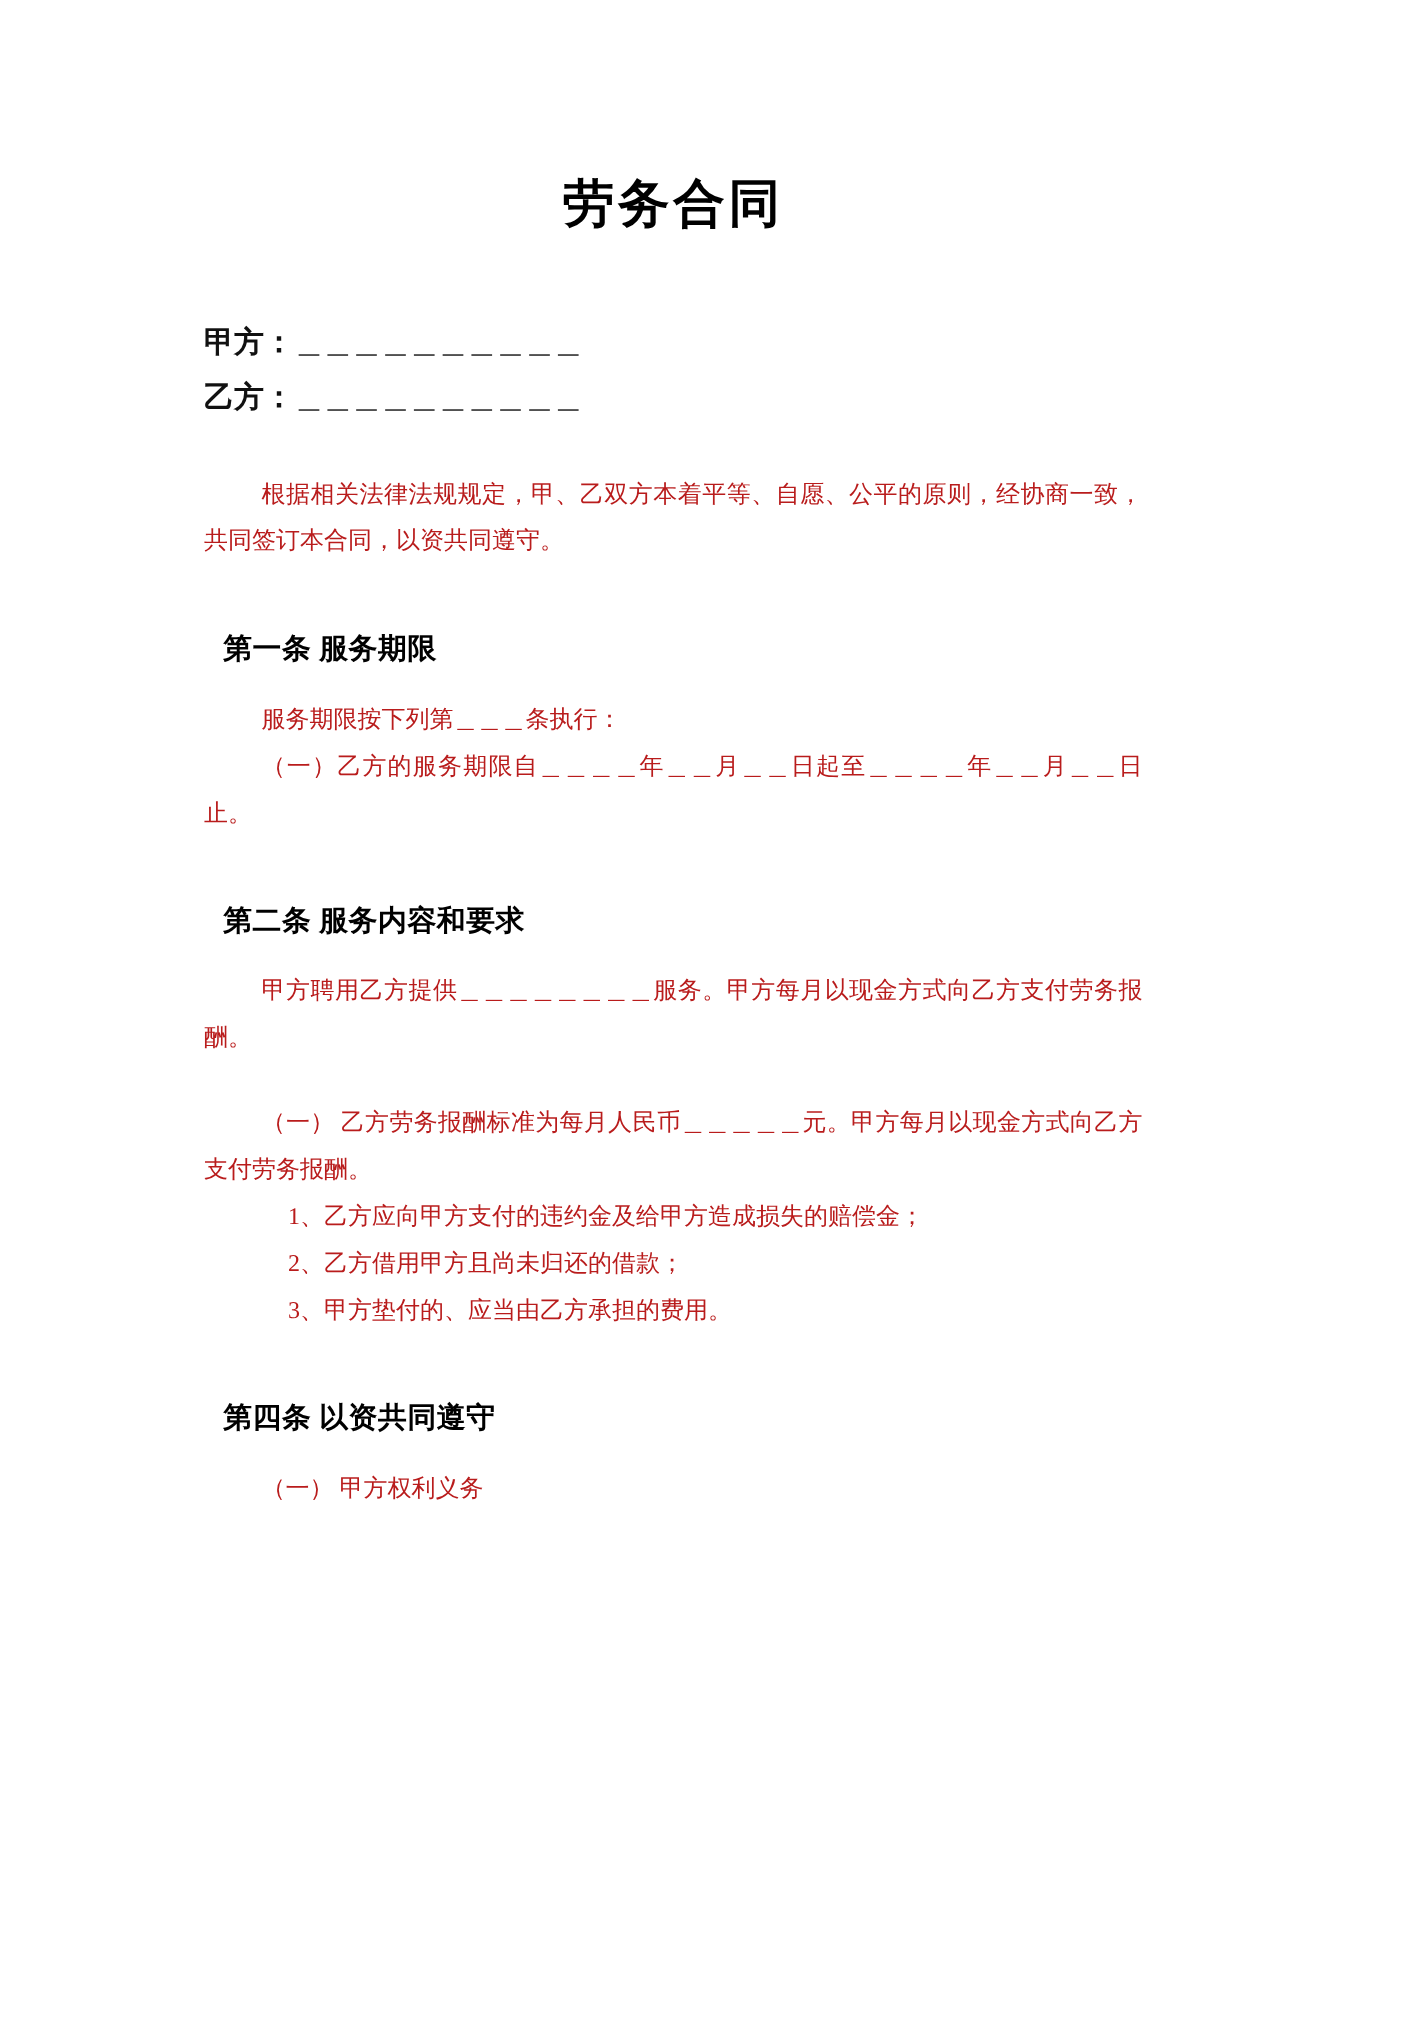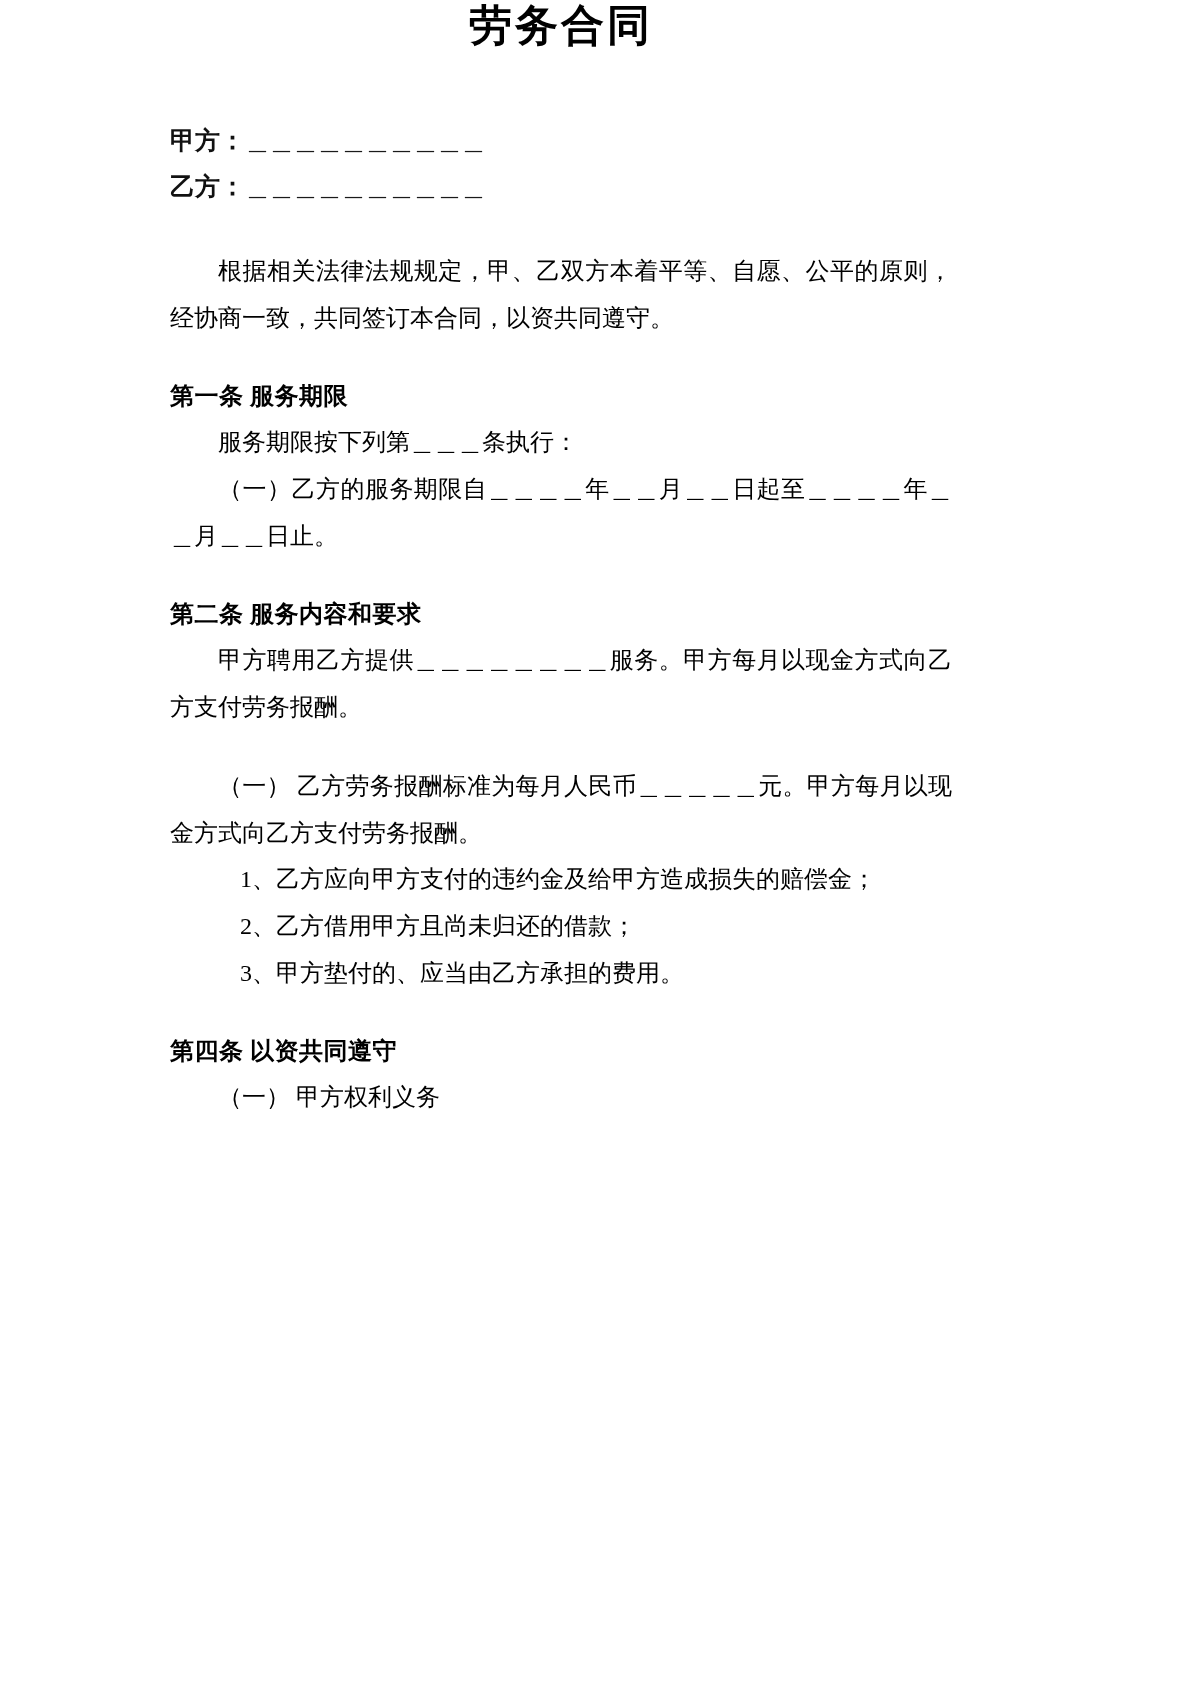--- a/index.html
+++ b/index.html
@@ -24,20 +24,21 @@
     top: 0;
     width: 782px;
   }
   .doc-title {
     text-align: center;
     font-family: "Liberation Serif", "DejaVu Serif", serif;
     font-weight: bold;
     font-size: 43px;
     letter-spacing: 3px;
     margin: 0;
+    padding-top: 145px;
     line-height: 1.2;
     color: #000;
   }
   .party-block {
     margin-top: 66px;
   }
   .party-line {
     font-size: 25px;
     font-weight: bold;
     line-height: 1.85;
@@ -47,36 +48,36 @@
   .party-line .blank {
     font-weight: normal;
     letter-spacing: -1px;
   }
   .blank {
     text-decoration: none;
     color: #1a1a1a;
     font-family: "Liberation Serif", "DejaVu Serif", serif;
   }
   .para {
-    font-size: 24px;
+    font-size: 20px;
     line-height: 1.95;
     text-align: justify;
     text-justify: inter-ideograph;
     margin: 0;
-    color: #000000;
+    color: #b91c1c;
   }
   .para.intro {
     margin-top: 38px;
     text-indent: 48px;
   }
   .sec-heading {
     font-size: 24px;
     font-weight: bold;
     line-height: 1.9;
-    margin: 0;
+    margin: 16px;
     color: #000;
     letter-spacing: 0.5px;
   }
   .sec-gap {
     height: 32px;
   }
   .indent1 {
     text-indent: 48px;
   }
   .indent-item {

